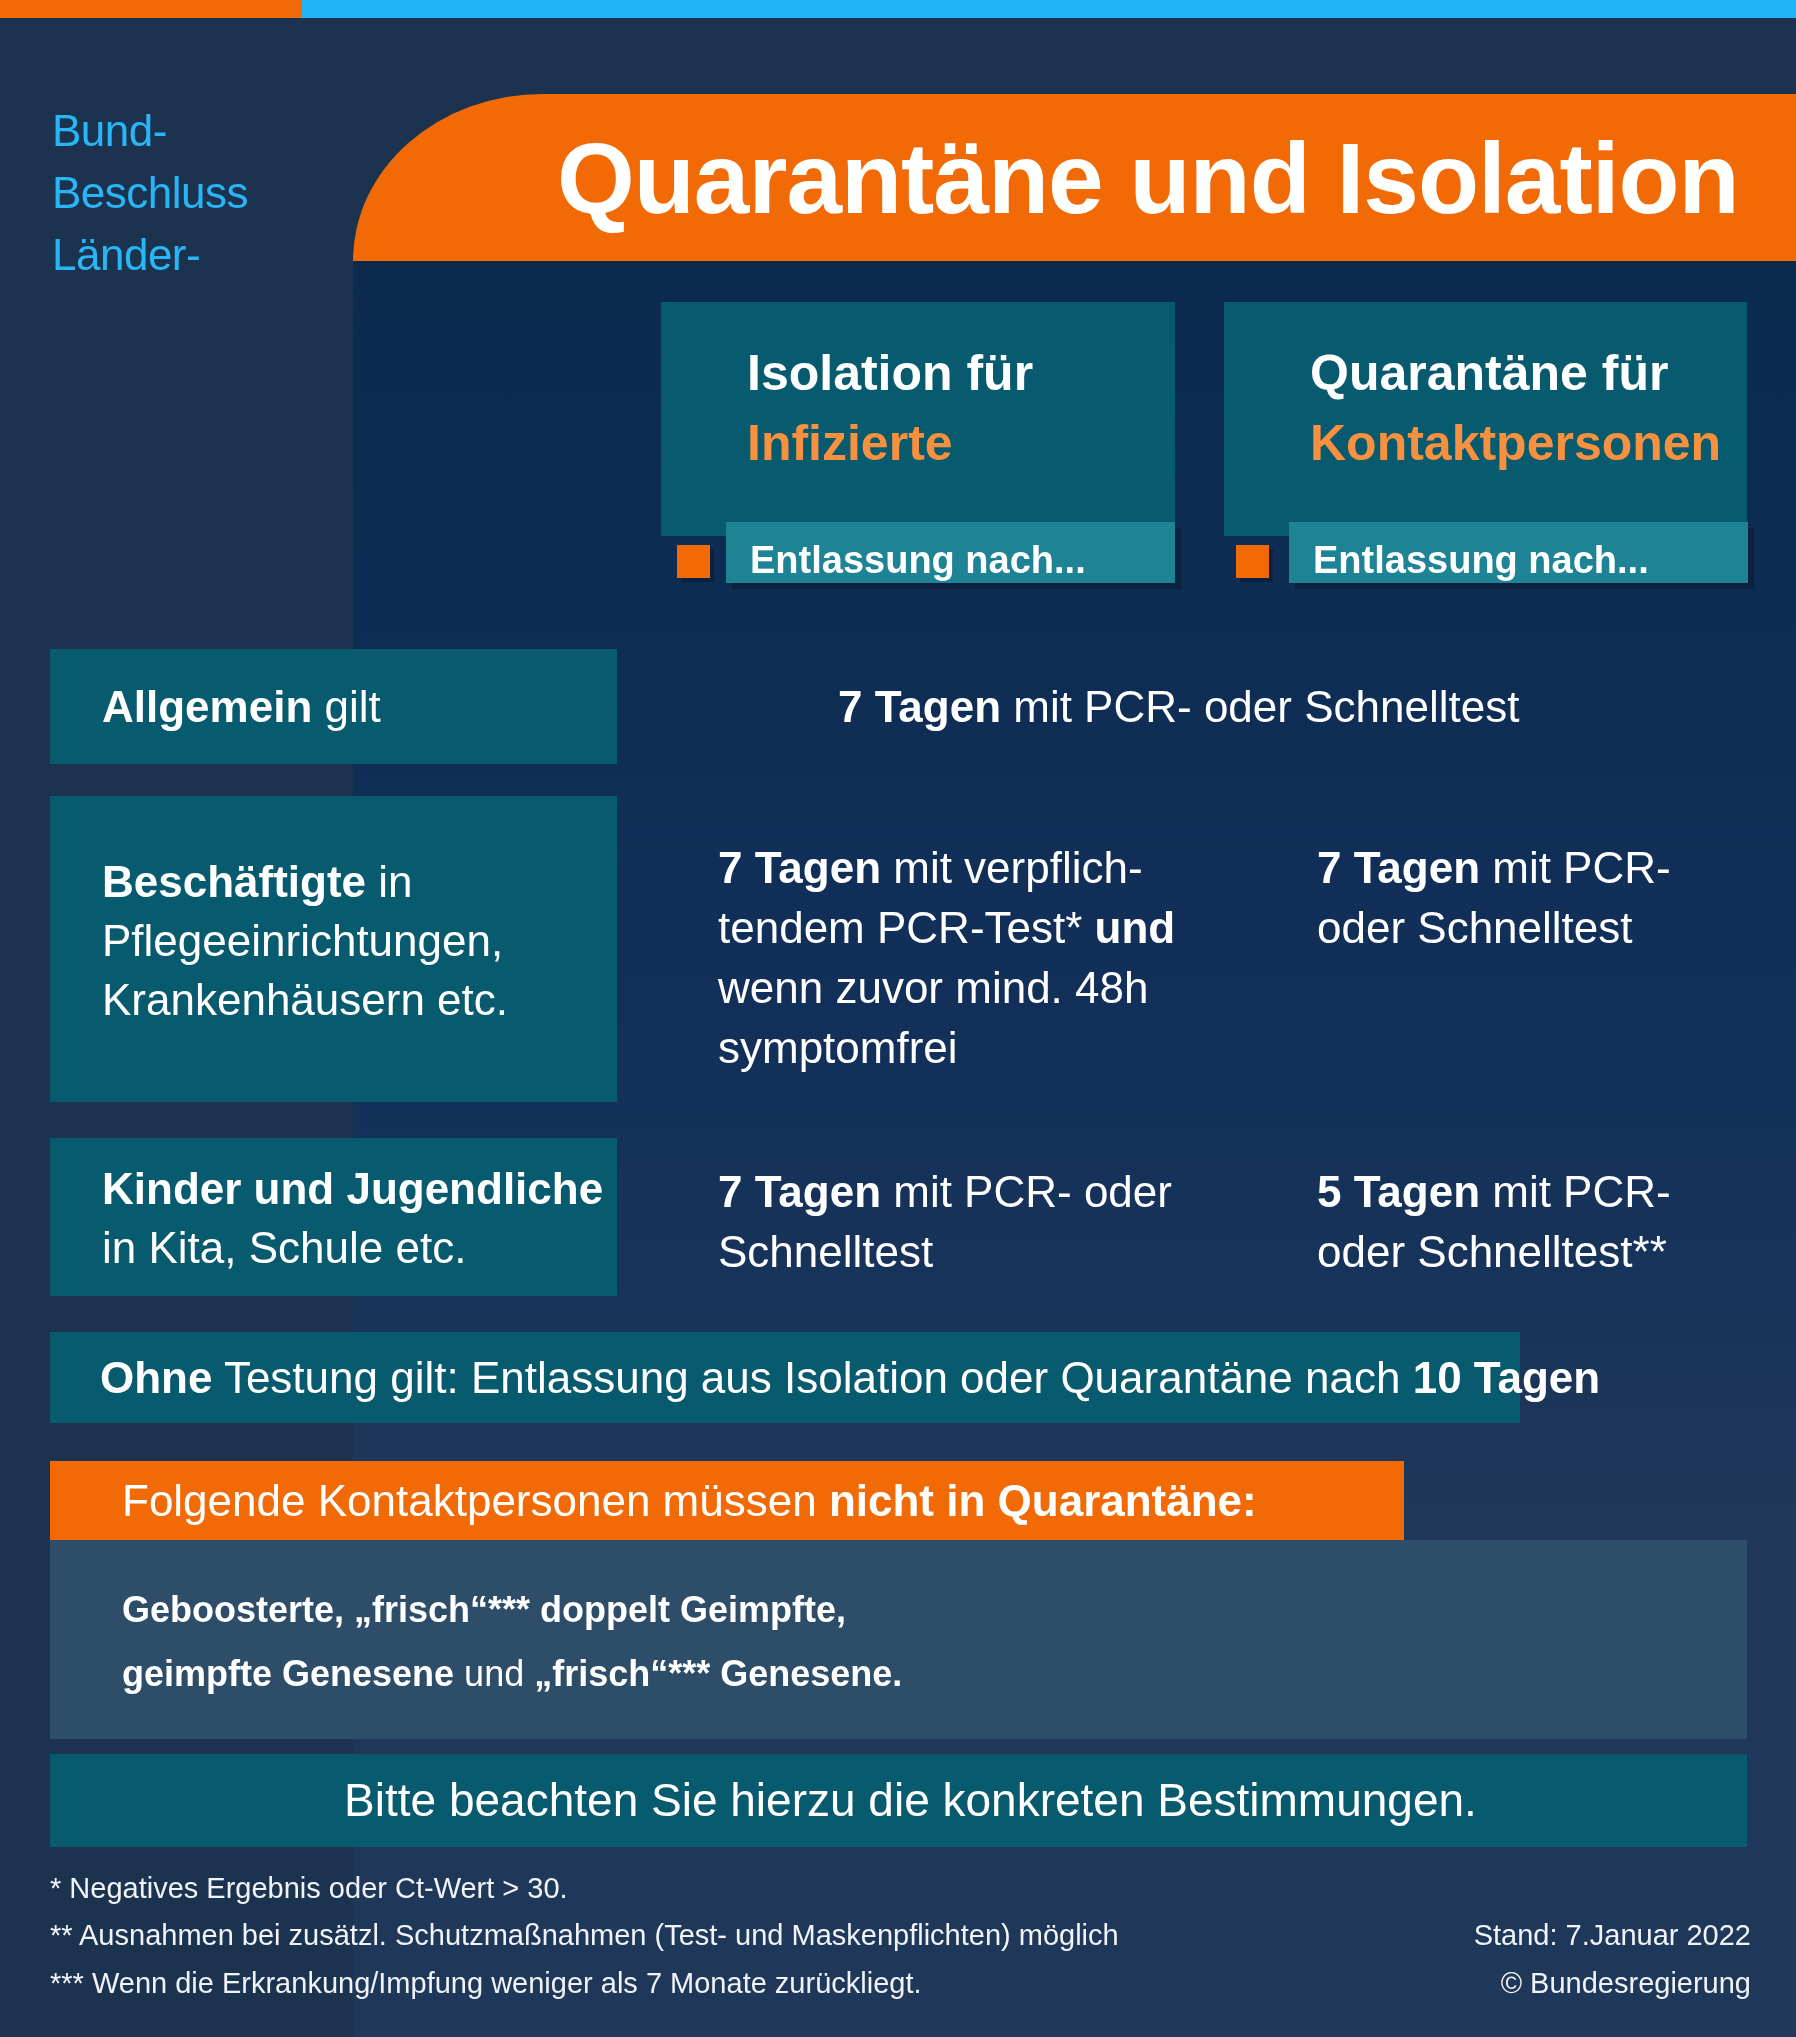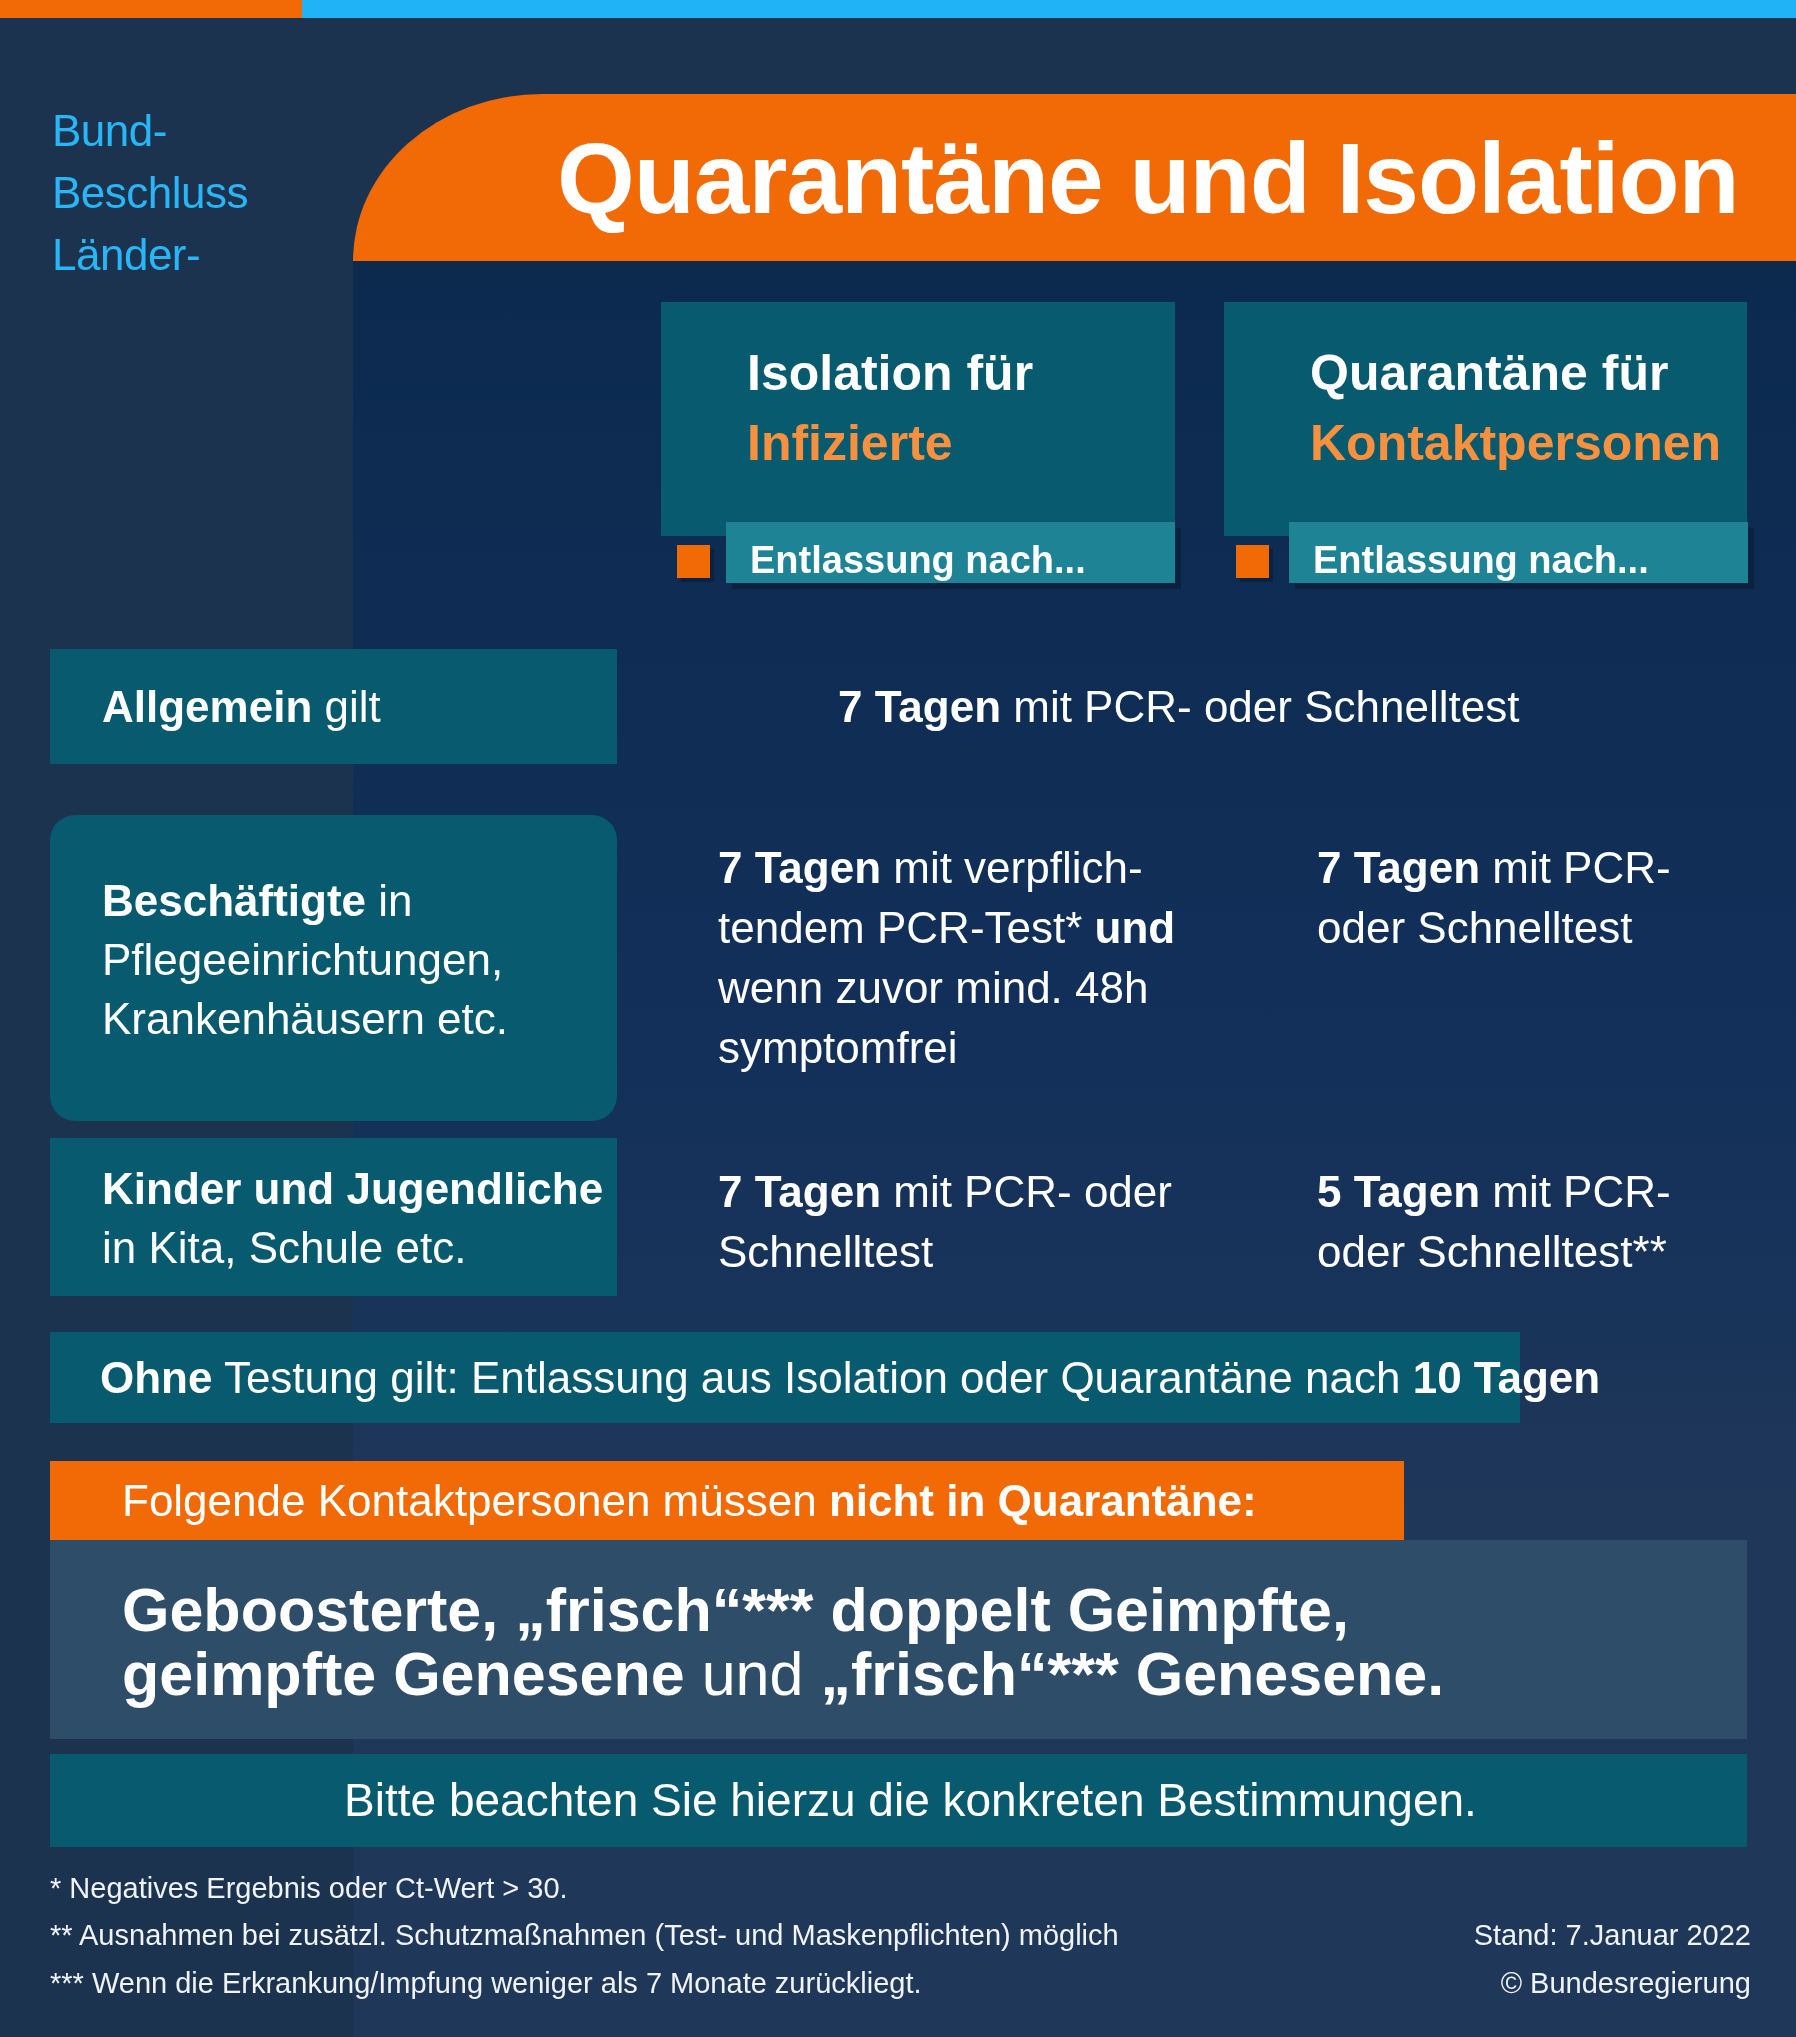--- a/index.html
+++ b/index.html
@@ -44,39 +44,39 @@
   #col2-sub { left: 1289px; width: 459px; }
   #col1-sq { left: 677px; }
   #col2-sq { left: 1236px; }
 
   .row-label { left: 50px; width: 567px; background: #085a6e; }
   .row-label .lbl { position: absolute; left: 52px; font-size: 44px; line-height: 59px; }
   b, .b { font-weight: bold; }
 
   #row1 { top: 649px; height: 115px; }
   #row1 .lbl { top: 28px; }
-  #row2 { top: 815px; height: 306px; border-radius: 25px; }
+  #row2 { top: 796px; height: 306px; }
   #row2 .lbl { top: 56px; }
   #row3 { top: 1138px; height: 158px; }
   #row3 .lbl { top: 21px; }
 
   .cell { font-size: 44px; line-height: 60px; }
   #row1-value { left: 838px; top: 677px; white-space: nowrap; }
   #row2-col1 { left: 718px; top: 838px; width: 517px; }
   #row2-col2 { left: 1317px; top: 838px; width: 438px; }
   #row3-col1 { left: 718px; top: 1162px; width: 517px; }
   #row3-col2 { left: 1317px; top: 1162px; width: 438px; }
 
   #ohne-bar { left: 50px; top: 1332px; width: 1470px; height: 91px; background: #085a6e; }
   #ohne-text { position: absolute; left: 50px; top: 0; line-height: 91px; font-size: 44px; white-space: nowrap; }
 
   #exempt-head { left: 50px; top: 1461px; width: 1354px; height: 80px; background: #f26a05; }
   #exempt-head-text { position: absolute; left: 72px; top: 0; line-height: 80px; font-size: 44px; white-space: nowrap; }
   #exempt-body { left: 50px; top: 1540px; width: 1697px; height: 199px; background: #2e4d69; }
-  #exempt-body-text { position: absolute; left: 72px; top: 38px; font-size: 61px; line-height: 64px; font-weight: bold; }
+  #exempt-body-text { position: absolute; left: 72px; top: 38px; font-size: 36px; line-height: 64px; font-weight: bold; }
   #exempt-body-text .n { font-weight: normal; }
 
   #note-bar { left: 50px; top: 1754px; width: 1697px; height: 93px; background: #085a6e; }
   #note-text { position: absolute; left: 0; top: 0; width: 100%; text-align: center; line-height: 93px; font-size: 46px; white-space: nowrap; margin-left: 12px; }
 
   .fn { left: 50px; font-size: 29px; line-height: 48px; white-space: nowrap; color: #f0f3f7; }
   #fn1 { top: 1864px; }
   #fn2 { top: 1911px; }
   #fn3 { top: 1959px; }
   .meta { right: 46px; font-size: 29px; line-height: 48px; text-align: right; white-space: nowrap; color: #f0f3f7; }

